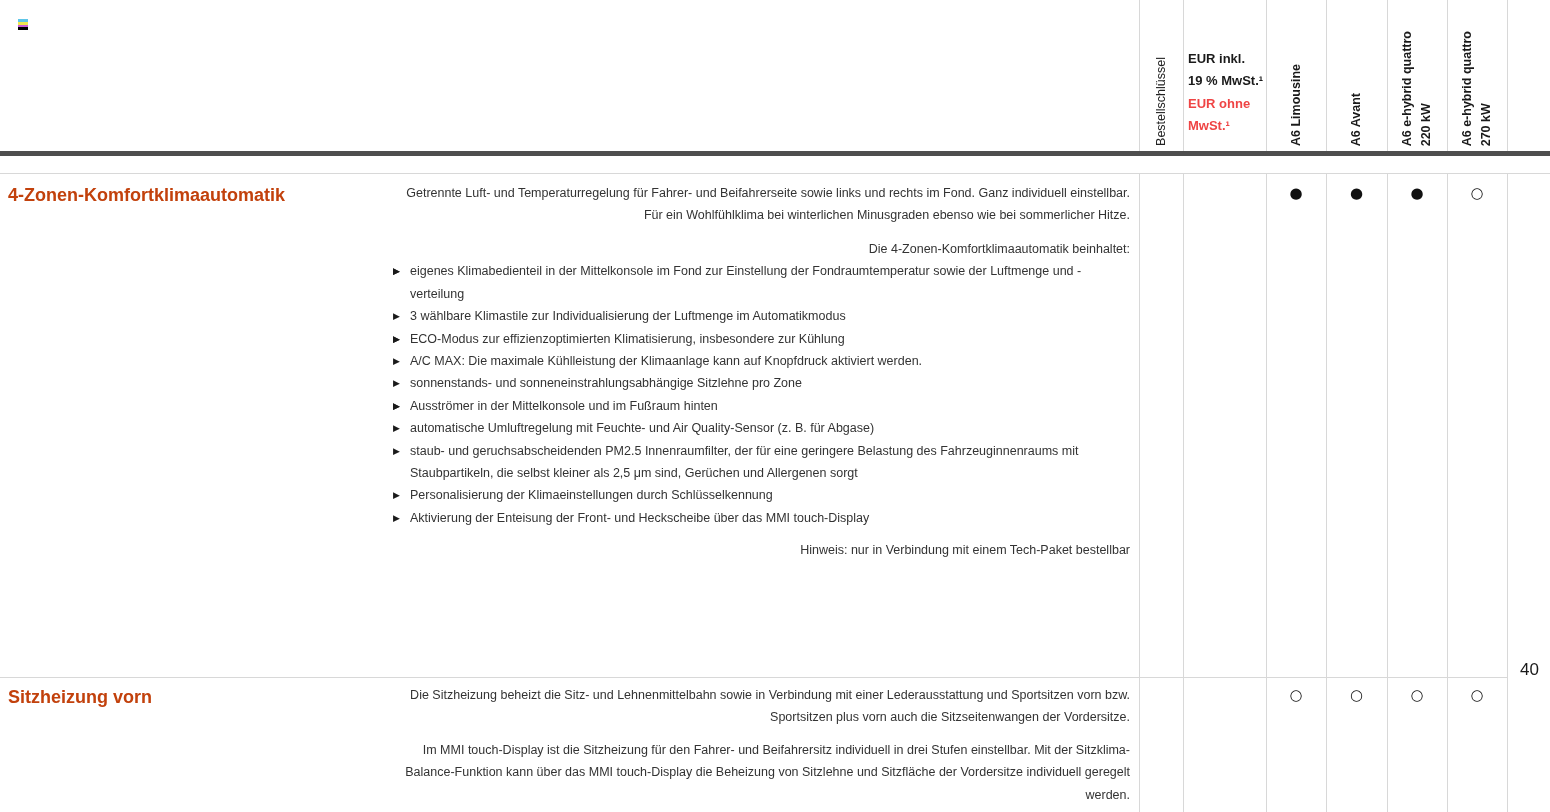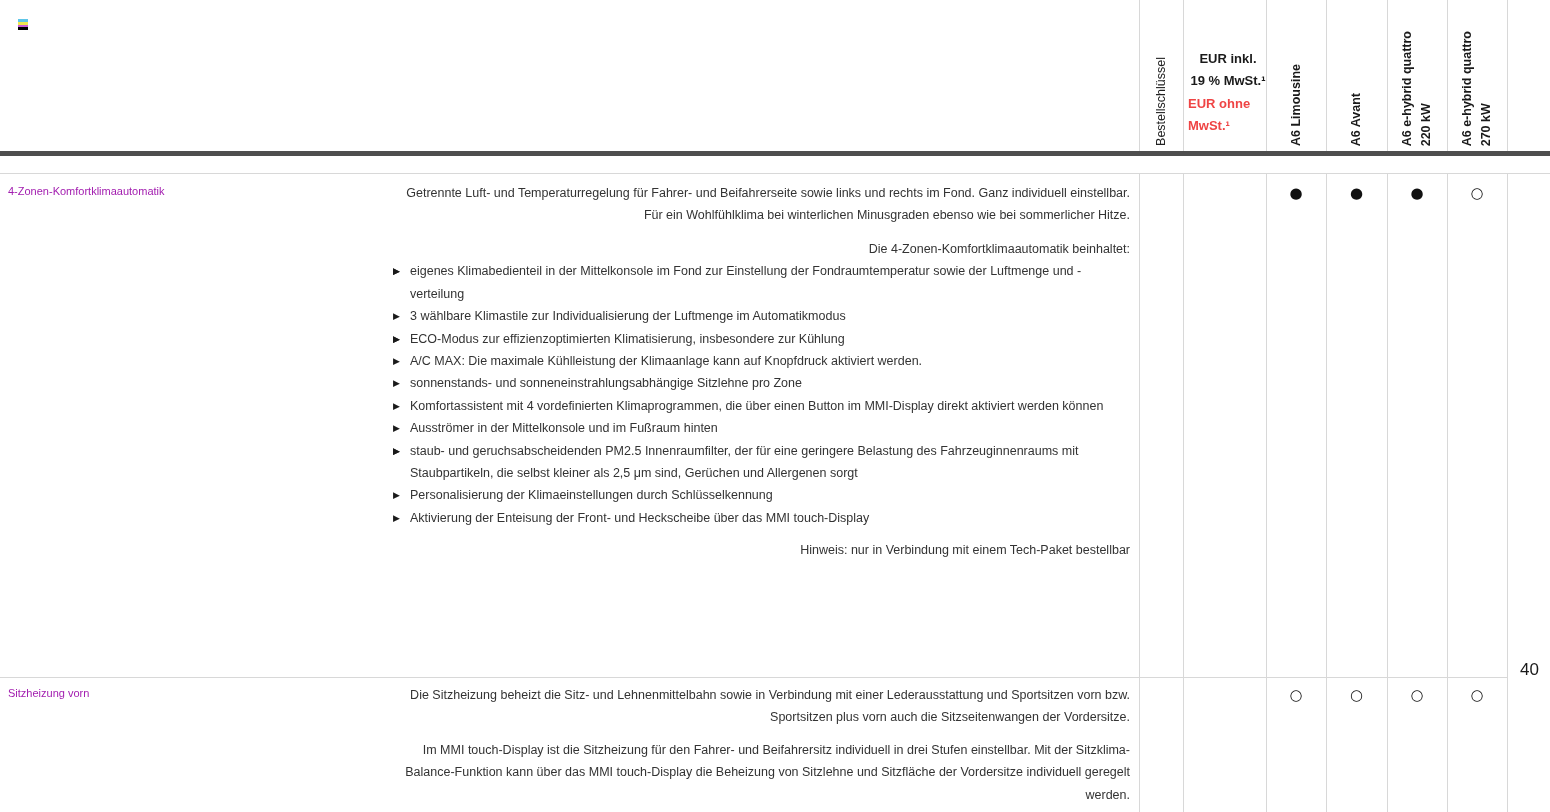--- a/index.html
+++ b/index.html
@@ -21,26 +21,26 @@
             align-items:flex-end;justify-content:center;}
   .vlabel{writing-mode:vertical-rl;transform:rotate(180deg);
           font-size:12.5px;line-height:19px;color:#1a1a1a;font-weight:bold;
           white-space:nowrap;}
   .vlabel.reg{font-weight:normal;color:#222;}
   .vlabel span{display:block;}
 
   
   .eur-block{position:absolute;left:1188px;top:48px;width:80px;
              font-size:13px;line-height:22.3px;color:#1a1a1a;white-space:nowrap;}
-  .eur-block .b{font-weight:bold;text-align:center;}
+  .eur-block .b{font-weight:bold;}
   .eur-block .r{font-weight:bold;color:#ef4444;}
 
   
   .row-title{position:absolute;left:8px;width:370px;
-             font-size:11px;font-weight:normal;color:#a21caf;}
+             font-size:18px;font-weight:bold;color:#c2410c;}
   .desc{position:absolute;left:393px;width:737px;
         font-size:12.5px;line-height:22.4px;color:#333333;}
   .desc p{margin:0 0 11.2px 0;text-align:right;}
   .desc p.tight{margin:0;}
   .desc ul{margin:0;padding:0;list-style:none;}
   .desc li{position:relative;margin:0;padding-left:17px;}
   .desc li .marker{position:absolute;left:0;top:0;font-size:9px;color:#1a1a1a;
                    line-height:22.4px;font-family:"DejaVu Sans",sans-serif;}
   .desc p.note{margin:10px 0 0 0;}
 
@@ -120,23 +120,23 @@
   <p>Getrennte Luft- und Temperaturregelung für Fahrer- und Beifahrerseite sowie links und rechts im Fond. Ganz individuell einstellbar. Für ein Wohlfühlklima bei winterlichen Minusgraden ebenso wie bei sommerlicher Hitze.</p>
   <p class="tight">Die 4-Zonen-Komfortklimaautomatik beinhaltet:</p>
   <ul>
     <li><span class="marker">▶</span></li>
     <li><span class="marker">▶</span><span>eigenes Klimabedienteil in der Mittelkonsole im Fond zur Einstellung der Fondraumtemperatur sowie der Luftmenge und -verteilung</span></li>
     <li><span class="marker">▶</span><span>3 wählbare Klimastile zur Individualisierung der Luftmenge im Automatikmodus</span></li>
     <li><span class="marker">▶</span></li>
     <li><span class="marker">▶</span><span>ECO-Modus zur effizienzoptimierten Klimatisierung, insbesondere zur Kühlung</span></li>
     <li><span class="marker">▶</span><span>A/C MAX: Die maximale Kühlleistung der Klimaanlage kann auf Knopfdruck aktiviert werden.</span></li>
     <li><span class="marker">▶</span><span>sonnenstands- und sonneneinstrahlungsabhängige Sitzlehne pro Zone</span></li>
-    <li><span class="marker">▶</span><span>Komfortassistent mit 4 vordefinierten Klimaprogrammen, die über einen Button im MMI-Display direkt aktiviert werden können</span></li>
+    <li><span class="marker">▶</span></li>
     <li><span class="marker">▶</span><span>Ausströmer in der Mittelkonsole und im Fußraum hinten</span></li>
-    <li><span class="marker">▶</span></li>
+    <li><span class="marker">▶</span><span>automatische Umluftregelung mit Feuchte- und Air Quality-Sensor (z. B. für Abgase)</span></li>
     <li><span class="marker">▶</span><span>staub- und geruchsabscheidenden PM2.5 Innenraumfilter, der für eine geringere Belastung des Fahrzeuginnenraums mit Staubpartikeln, die selbst kleiner als 2,5 μm sind, Gerüchen und Allergenen sorgt</span></li>
     <li><span class="marker">▶</span><span>Personalisierung der Klimaeinstellungen durch Schlüsselkennung</span></li>
     <li><span class="marker">▶</span><span>Aktivierung der Enteisung der Front- und Heckscheibe über das MMI touch-Display</span></li>
   </ul>
   <p class="note">Hinweis: nur in Verbindung mit einem Tech-Paket bestellbar</p>
 </div>
 
 <div class="avail" style="left:1266px;top:182px;width:60px">●</div>
 <div class="avail" style="left:1326px;top:182px;width:61px">●</div>
 <div class="avail" style="left:1387px;top:182px;width:60px">●</div>

